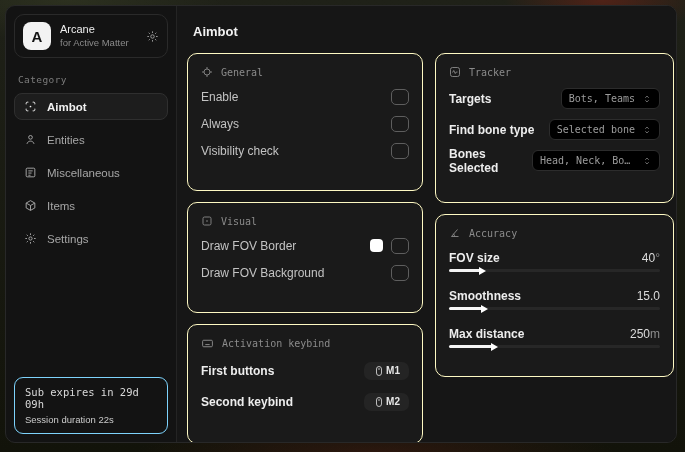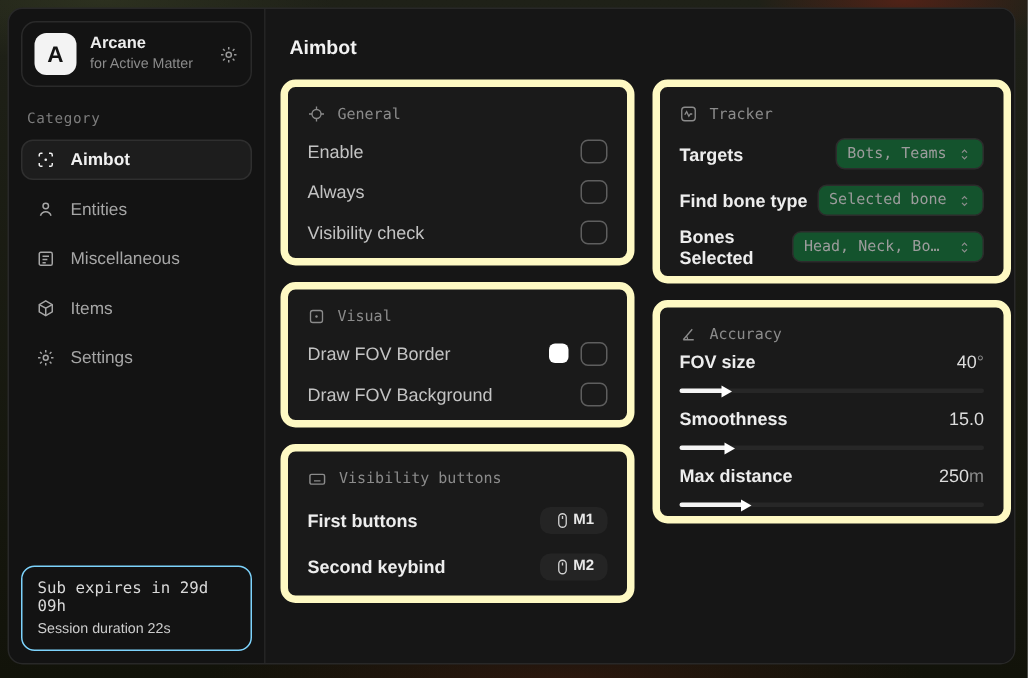--- a/index.html
+++ b/index.html
@@ -15,53 +15,53 @@
   .window{
     position:absolute;left:5px;top:5px;width:672px;height:438px;
     background:#131313;border:1px solid #282828;border-radius:10px;
     box-sizing:border-box;display:flex;overflow:hidden;
   }
   
   .sidebar{flex:0 0 170px;width:170px;box-sizing:border-box;padding:8px;display:flex;flex-direction:column;}
   .brand-card{border:1px solid #2a2a2a;border-radius:10px;padding:7px 8px;display:flex;align-items:center;gap:9px;}
   .brand-logo{width:28px;height:28px;flex:0 0 28px;background:#f3f3f3;border-radius:8px;display:flex;align-items:center;justify-content:center;color:#141414;font-weight:bold;font-size:15px;}
   .brand-text{display:flex;flex-direction:column;line-height:1.25;}
-  .brand-name{font-size:11px;font-weight:bold;color:#ededed;}
+  .brand-name{font-size:11px;font-weight:normal;color:#ededed;}
   .brand-sub{font-size:9.5px;color:#8b8b8b;}
   .brand-gear{margin-left:auto;color:#9a9a9a;display:flex;align-items:center;cursor:pointer;background:none;border:none;padding:0;}
   .category-label{margin:16px 4px 8px 4px;font-family:"DejaVu Sans Mono",monospace;font-size:9.5px;color:#7c7c7c;letter-spacing:.4px;}
   .nav-item{display:flex;align-items:center;gap:10px;padding:6px 9px;margin-bottom:6px;border-radius:8px;border:1px solid transparent;color:#a6a6a6;font-size:11.5px;cursor:pointer;}
   .nav-item.active{background:#1d1d1d;border-color:#2f2f2f;color:#f1f1f1;font-weight:bold;}
   .nav-icon{display:flex;align-items:center;color:inherit;}
   .sidebar-footer{margin-top:auto;border:1px solid #7dd3fc;border-radius:9px;padding:8px 10px;}
   .sub-expiry{font-family:"DejaVu Sans Mono",monospace;font-size:10.5px;color:#d9d9d9;}
   .session-duration{margin-top:4px;font-size:9.5px;font-weight:normal;color:#cccccc;}
   
   .main{flex:1;background:#161616;border-left:1px solid #242424;box-sizing:border-box;padding:12px 8px 8px 10px;display:flex;flex-direction:column;}
   .main-title{font-size:13px;font-weight:bold;color:#f2f2f2;margin:6px 0 14px 6px;}
   .columns{display:flex;gap:12px;align-items:flex-start;}
   .col-left{width:236px;flex:0 0 236px;}
   .col-right{width:239px;flex:0 0 239px;}
-  .card{background:#1a1a1a;border:5px solid #fef9c3;border-radius:10px;padding:9px 13px 4px 13px;margin-bottom:11px;box-sizing:border-box;}
+  .card{background:#1a1a1a;border:1px solid #fef9c3;border-radius:10px;padding:9px 13px 26px 13px;margin-bottom:11px;box-sizing:border-box;}
   .card-head{display:flex;align-items:center;gap:8px;color:#8b8b8b;font-family:"DejaVu Sans Mono",monospace;font-size:10px;margin:3px 0 5px 0;}
   .card-head .nav-icon{color:#8b8b8b;}
   .row{display:flex;align-items:center;justify-content:space-between;height:27px;}
   .row-label{font-size:12px;color:#c3c3c3;}
   .row-label.strong{color:#ededed;font-weight:bold;}
   .row-right{display:flex;align-items:center;}
   .checkbox{width:18px;height:16px;box-sizing:border-box;border:1.6px solid #5e5e5e;border-radius:5px;background:transparent;cursor:pointer;}
   .swatch{width:13px;height:13px;border-radius:4px;margin-right:8px;cursor:pointer;}
   .keybind{display:flex;align-items:center;gap:1px;background:#242424;border-radius:7px;padding:3px 9px;color:#e8e8e8;font-size:10px;font-weight:bold;cursor:pointer;border:none;}
   .keybind .nav-icon{color:#cfcfcf;}
-  .dropdown{display:flex;align-items:center;gap:7px;background:#14532d;border:1px solid #2c2c2c;border-radius:6px;padding:4px 7px;color:#9c9c9c;font-family:"DejaVu Sans Mono",monospace;font-size:10px;cursor:pointer;white-space:nowrap;}
+  .dropdown{display:flex;align-items:center;gap:7px;background:#000000;border:1px solid #2c2c2c;border-radius:6px;padding:4px 7px;color:#9c9c9c;font-family:"DejaVu Sans Mono",monospace;font-size:10px;cursor:pointer;white-space:nowrap;}
   .dropdown .nav-icon{color:#8d8d8d;}
   .tracker-row{height:31px;}
   .slider-group{margin:2px 0 10px 0;}
   .slider-group:last-child{margin-bottom:2px;}
-  .slider-head{display:flex;align-items:flex-start;justify-content:space-between;height:21px;}
+  .slider-head{display:flex;align-items:flex-end;justify-content:space-between;height:21px;}
   .slider-value{font-size:12px;color:#dcdcdc;}
   .slider-value .unit{color:#8a8a8a;}
   .slider-track{position:relative;height:3px;margin-top:4px;background:#272727;border-radius:2px;cursor:pointer;}
   .slider-fill{position:absolute;left:0;top:0;height:3px;background:#f4f4f4;border-radius:2px;}
   .slider-thumb{position:absolute;right:-5px;top:50%;transform:translateY(-50%);width:0;height:0;border-top:4px solid transparent;border-bottom:4px solid transparent;border-left:7px solid #ffffff;cursor:pointer;}
   svg{display:block;}
 </style>
 </head>
 <body>
 
@@ -196,21 +196,21 @@
         </div>
 
         <div class="card">
           <div class="card-head">
             <span class="nav-icon">
               <svg width="13" height="13" viewBox="0 0 24 24" fill="none" stroke="currentColor" stroke-width="1.8">
                 <rect x="3" y="6" width="18" height="12" rx="2"></rect>
                 <path d="M7 10h.01M11 10h.01M15 10h.01M8 14h8"></path>
               </svg>
             </span>
-            <span>Visibility buttons</span>
+            <span>Activation keybind</span>
           </div>
           <div class="row" style="height:31px">
             <span class="row-label strong">First buttons</span>
             <button class="keybind">
               <span class="nav-icon">
                 <svg width="12" height="12" viewBox="0 0 24 24" fill="none" stroke="currentColor" stroke-width="1.8">
                   <rect x="7" y="3" width="10" height="18" rx="5"></rect>
                   <path d="M12 6v4"></path>
                 </svg>
               </span>

